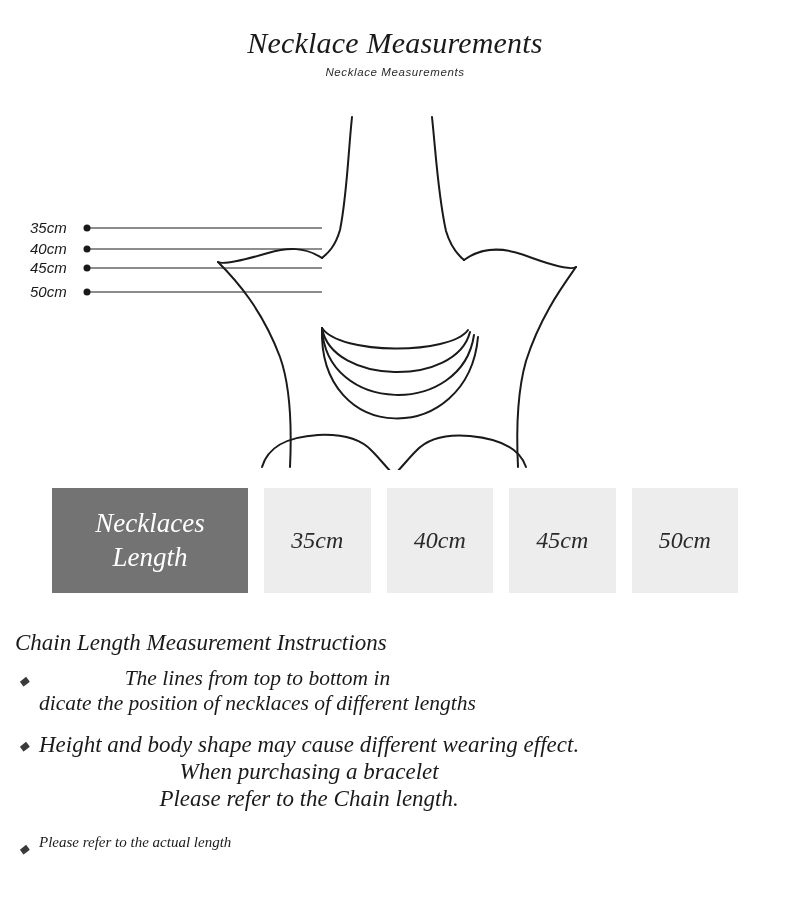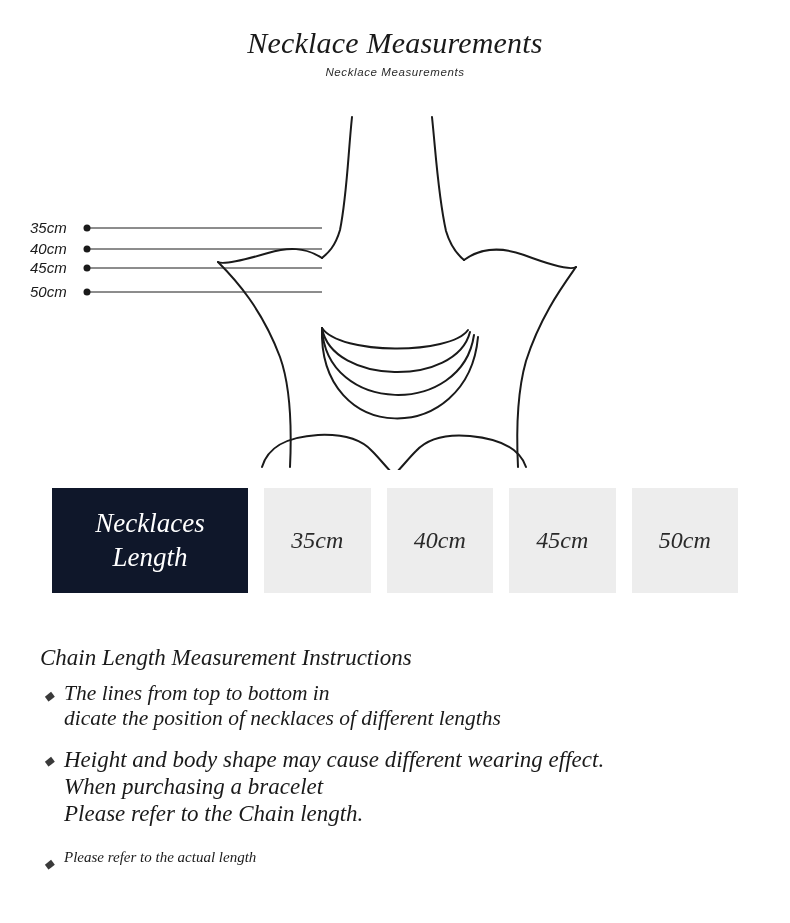--- a/index.html
+++ b/index.html
@@ -82,39 +82,38 @@
     display: flex;
     align-items: center;
     justify-content: center;
     text-align: center;
     font-family: "Liberation Serif", serif;
     font-size: 24px;
     color: #2a2a2a;
     box-sizing: border-box;
   }
   .cell.header {
-    background: #0f172a;
+    background: #737373;
     color: #ffffff;
     font-size: 27px;
     line-height: 1.25;
     width: 196px;
     flex: 0 0 196px;
     padding: 0 6px;
   }
   .cell.value {
     flex: 1 1 0;
   }
 
   
   .instructions {
     position: absolute;
     top: 630px;
-    left: 40px;
+    left: 15px;
     width: 740px;
-    margin-top: 15px;
   }
   .instr-title {
     font-family: "Liberation Serif", serif;
     font-size: 23px;
     color: #1a1a1a;
     margin-bottom: 10px;
   }
   .bullet-row {
     display: flex;
     align-items: flex-start;
@@ -127,20 +126,21 @@
     margin-right: 10px;
     padding-top: 7px;
     flex: 0 0 auto;
   }
   .bullet-text {
     font-family: "Liberation Serif", serif;
     font-size: 21px;
     line-height: 1.18;
     color: #1a1a1a;
     white-space: pre-line;
+    text-align: center;
   }
   .bullet-row.b1 { margin-left: 4px; }
   .bullet-row.b1 .bullet-text { font-size: 21.5px; }
   .bullet-row.b2 { margin-top: 12px; margin-left: 4px; }
   .bullet-row.b2 .bullet-text { font-size: 23px; }
   .bullet-row.b3 { margin-top: 22px; margin-left: 4px; }
   .bullet-row.b3 .bullet-text { font-size: 15px; }
 </style>
 </head>
 <body>

